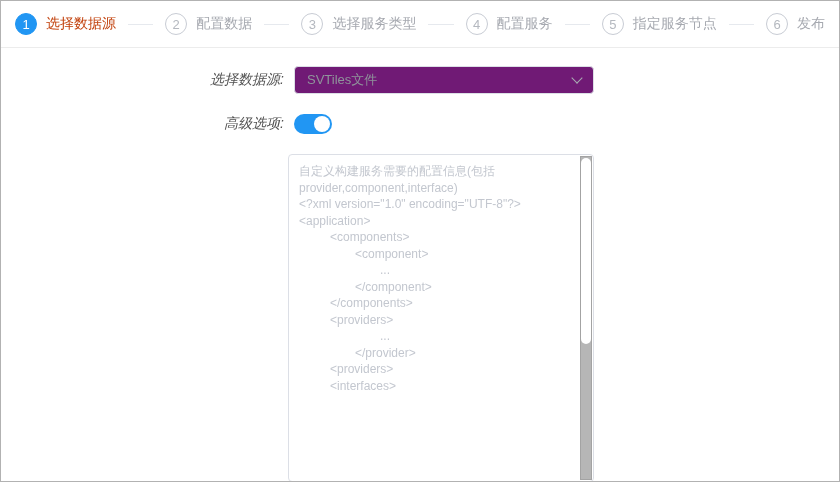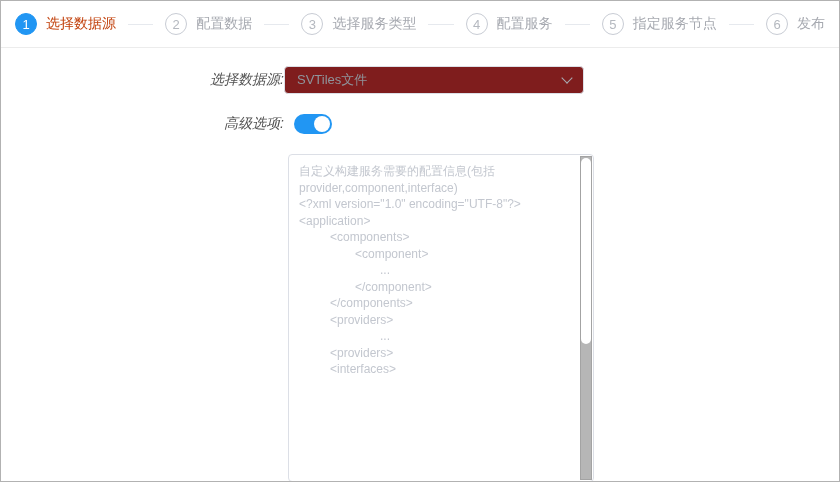--- a/index.html
+++ b/index.html
@@ -26,24 +26,24 @@
   .step.active .step-label { color:#c2410c; }
   .connector { flex:1; height:1px; background:#e6e9ee; margin:0 12px; min-width:20px; }
   
   .form-area { padding-top:18px; }
   .form-row { display:flex; align-items:center; }
   .form-row + .form-row { margin-top:20px; }
   .form-label {
     flex:0 0 283px; text-align:right; font-size:14px; color:#515151;font-style:italic;
   }
   .select-box {
-    width:300px; height:28px;
+    margin-left:10px; width:300px; height:28px;
     border:1px solid #dcdfe6; border-radius:4px;
     display:flex; align-items:center; justify-content:space-between;
-    padding:0 12px; cursor:pointer; background:#7f1d1d;
+    padding:0 12px; cursor:pointer; background:#701a75;
   }
   .select-value { font-size:13px; color:#8f949b; }
   .chevron {
     width:8px; height:8px; margin-top:-4px;
     border-right:1.5px solid #a8abb2; border-bottom:1.5px solid #a8abb2;
     transform:rotate(45deg);
   }
   .switch {
     margin-left:10px; width:38px; height:20px; border-radius:10px;
     background:#2196f3; position:relative; cursor:pointer;
@@ -140,20 +140,21 @@
       <div class="cfg-line ind-0">provider,component,interface)</div>
       <div class="cfg-line ind-0">&lt;?xml version="1.0" encoding="UTF-8"?&gt;</div>
       <div class="cfg-line ind-0">&lt;application&gt;</div>
       <div class="cfg-line ind-1">&lt;components&gt;</div>
       <div class="cfg-line ind-2">&lt;component&gt;</div>
       <div class="cfg-line ind-3">...</div>
       <div class="cfg-line ind-2">&lt;/component&gt;</div>
       <div class="cfg-line ind-1">&lt;/components&gt;</div>
       <div class="cfg-line ind-1">&lt;providers&gt;</div>
       <div class="cfg-line ind-3">...</div>
+      <div class="cfg-line ind-2">&lt;/provider&gt;</div>
       <div class="cfg-line ind-1">&lt;providers&gt;</div>
       <div class="cfg-line ind-1">&lt;interfaces&gt;</div>
       <div class="sb-track">
         <span class="sb-thumb"></span>
       </div>
     </div>
 
     <button class="next-btn">下一步</button>
 
   </div>

